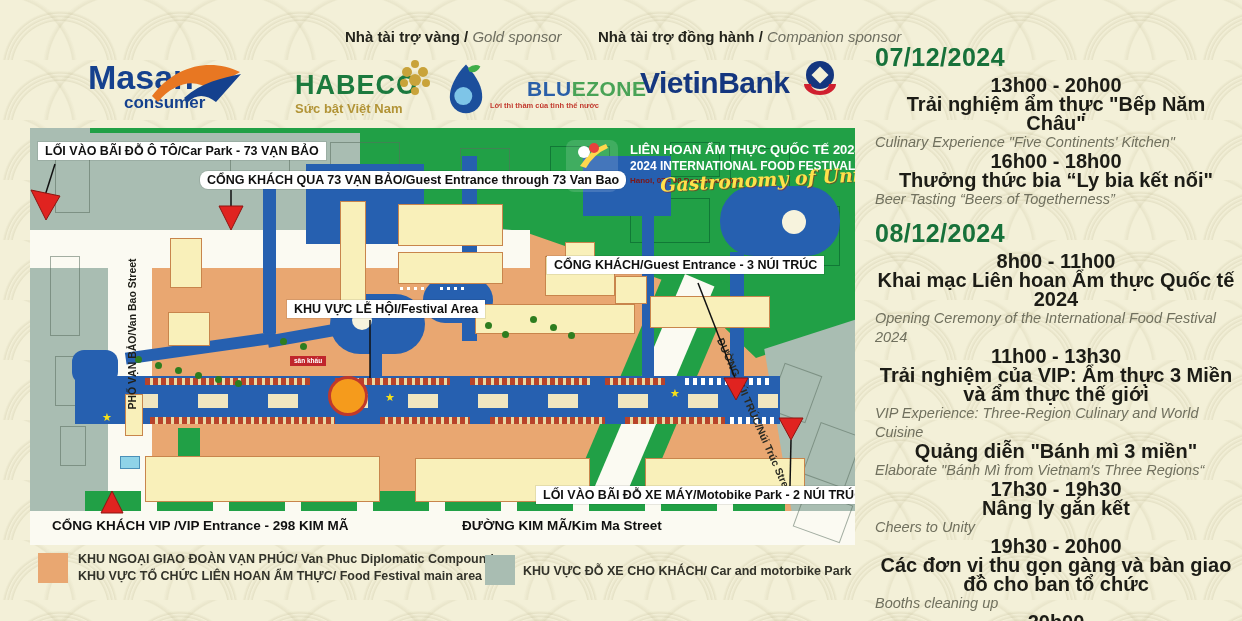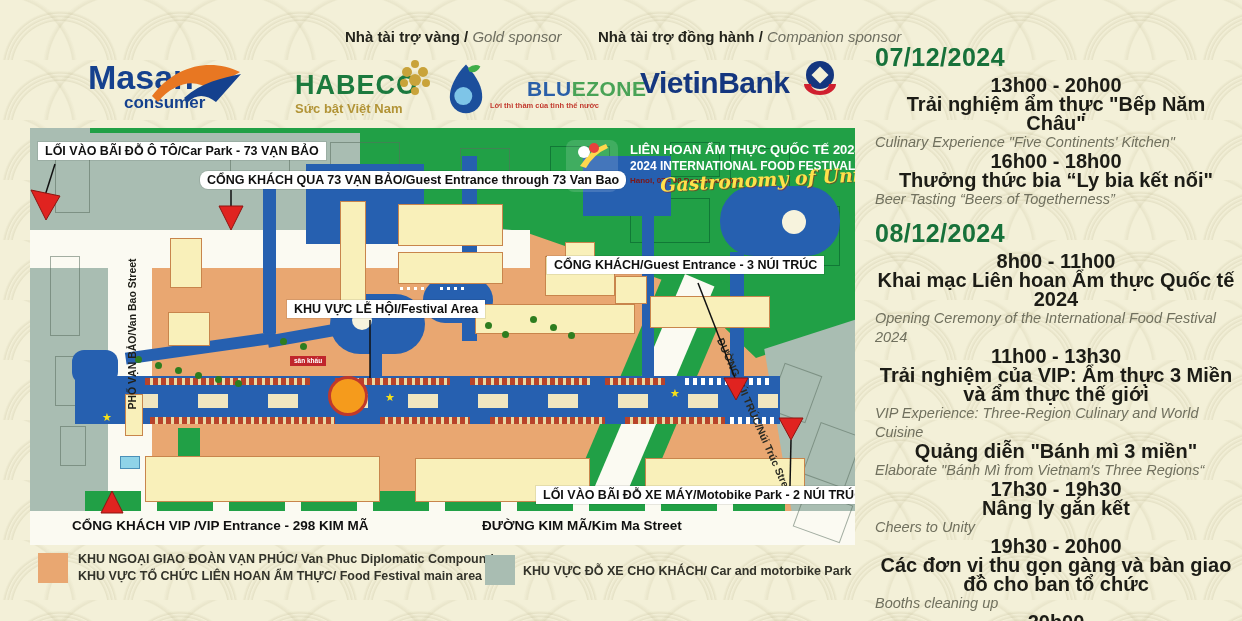--- a/index.html
+++ b/index.html
@@ -34,21 +34,21 @@
   .out{border:1px solid rgba(90,110,95,.55);box-sizing:border-box;}
   .gout{border:1px solid rgba(14,110,50,.8);box-sizing:border-box;}
   .blue{background:#2660b0;}
   .hedge{background:repeating-linear-gradient(90deg,#21a046 0 56px,#fbfaf2 56px 72px);}
   .dashR{background:repeating-linear-gradient(90deg,#b8432a 0 5px,#e9d9a5 5px 8px);}
   .dashW{background:repeating-linear-gradient(90deg,#ffffff 0 4px,#2660b0 4px 8px);}
   .gapRow{background:repeating-linear-gradient(90deg,rgba(0,0,0,0) 0 40px,#f0e6c0 40px 70px);}
   .dotgrid{background-image:radial-gradient(#fff 32%,rgba(0,0,0,0) 33%);background-size:7px 7px;}
   .lbl{position:absolute;background:#fff;color:#101010;font-weight:bold;font-size:12.5px;
        padding:2px 7px;white-space:nowrap;box-shadow:0 0 0 1px rgba(0,0,0,.08);}
-  .lbl.plain{box-shadow:none;background:rgba(255,255,255,0);font-size:13.5px;margin-left:20px;}
+  .lbl.plain{box-shadow:none;background:rgba(255,255,255,0);font-size:13.5px;}
   .street{position:absolute;font-weight:bold;font-size:10.5px;color:#20201a;white-space:nowrap;text-align:center;}
   .tree{position:absolute;width:7px;height:7px;border-radius:50%;background:#2e7d1f;}
   .star{position:absolute;color:#f6e019;font-size:11px;line-height:1;}
   .stage{position:absolute;background:#c0262c;color:#fff;font-size:6.5px;font-weight:bold;
          padding:1px 4px;line-height:1.2;}
   .orange-circle{position:absolute;width:40px;height:40px;border-radius:50%;background:#f59b1c;border:3px solid #c0392b;box-sizing:border-box;}
   .wcirc{position:absolute;border-radius:50%;background:#f7f3dd;}
   
   .banner-t1{position:absolute;color:#fff;font-weight:bold;font-size:13px;white-space:nowrap;}
   .banner-t2{position:absolute;color:#fff;font-weight:bold;font-size:12px;white-space:nowrap;}

